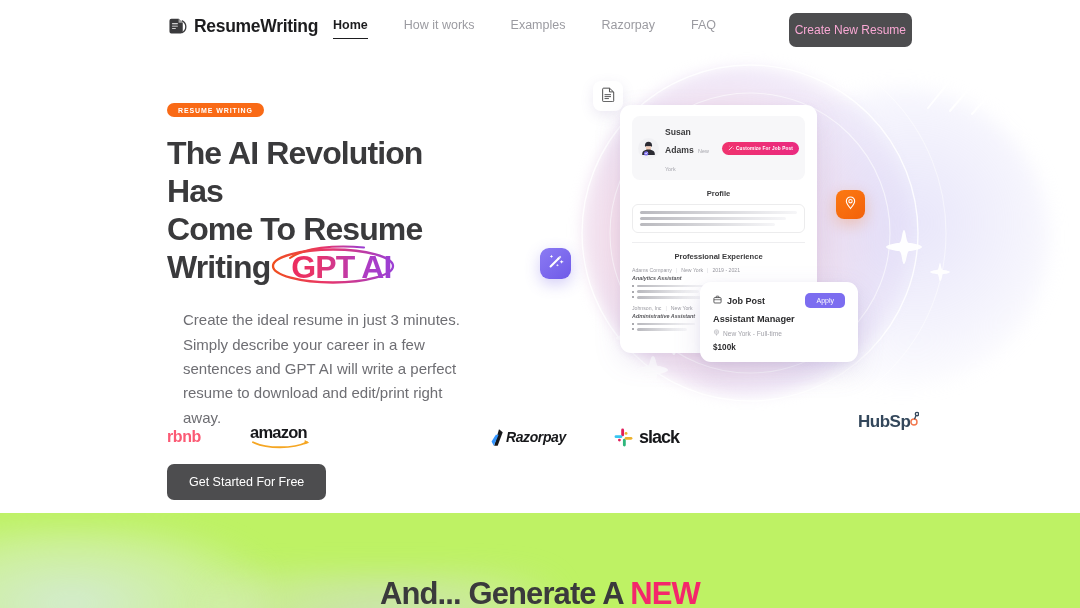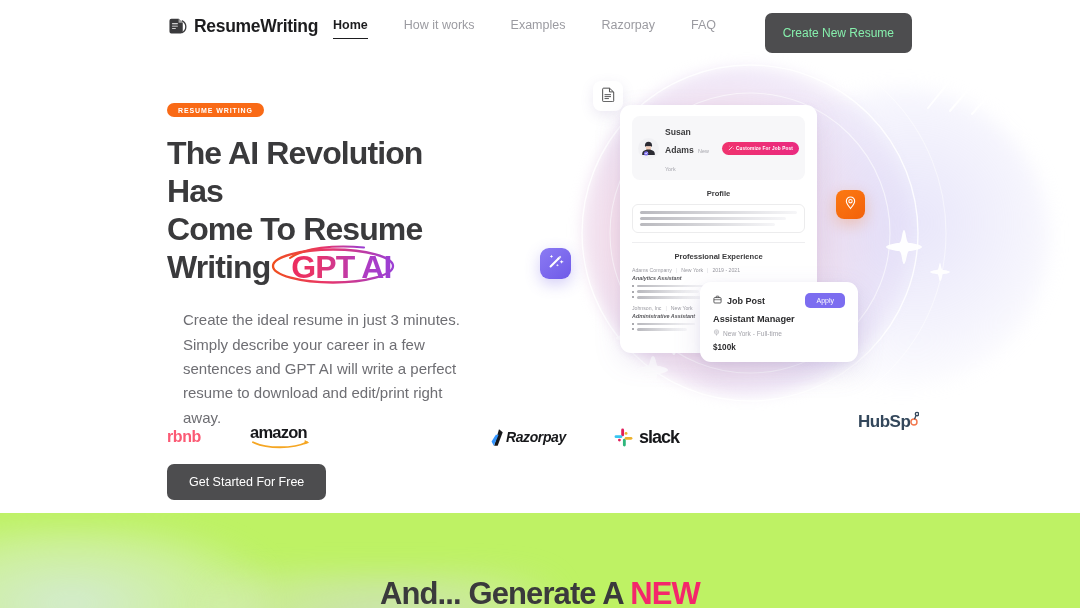--- a/index.html
+++ b/index.html
@@ -31,23 +31,23 @@
   .nav-item.active:after {
     content: ""; position: absolute; left: 0; right: 0; bottom: 0;
     height: 1.5px; background: #1d1d1f;
   }
   .login {
     position: absolute; right: 169px; top: 21px;
     font-size: 12.5px; color: #8b8b91; cursor: pointer; white-space: nowrap;
   }
   .cta-header {
     position: absolute; right: 168px; top: 13px;
-    background: #4d4d4f; color: #86efac; border: none;
+    background: #4d4d4f; color: #f9a8d4; border: none;
     font-family: inherit; font-size: 12px;
-    padding: 0 18px; height: 40px; border-radius: 7px;
+    padding: 0 6px; height: 34px; border-radius: 7px;
     cursor: pointer; white-space: nowrap;
   }
 
   
   .hero-left { position: absolute; left: 167px; top: 99px; width: 310px; z-index: 20; }
   .badge {
     display: inline-block; background: #f96a16; color: #fff;
     font-size: 7px; font-weight: bold; letter-spacing: 0.9px;
     padding: 4px 11px 3px; border-radius: 20px; text-transform: uppercase;
   }

